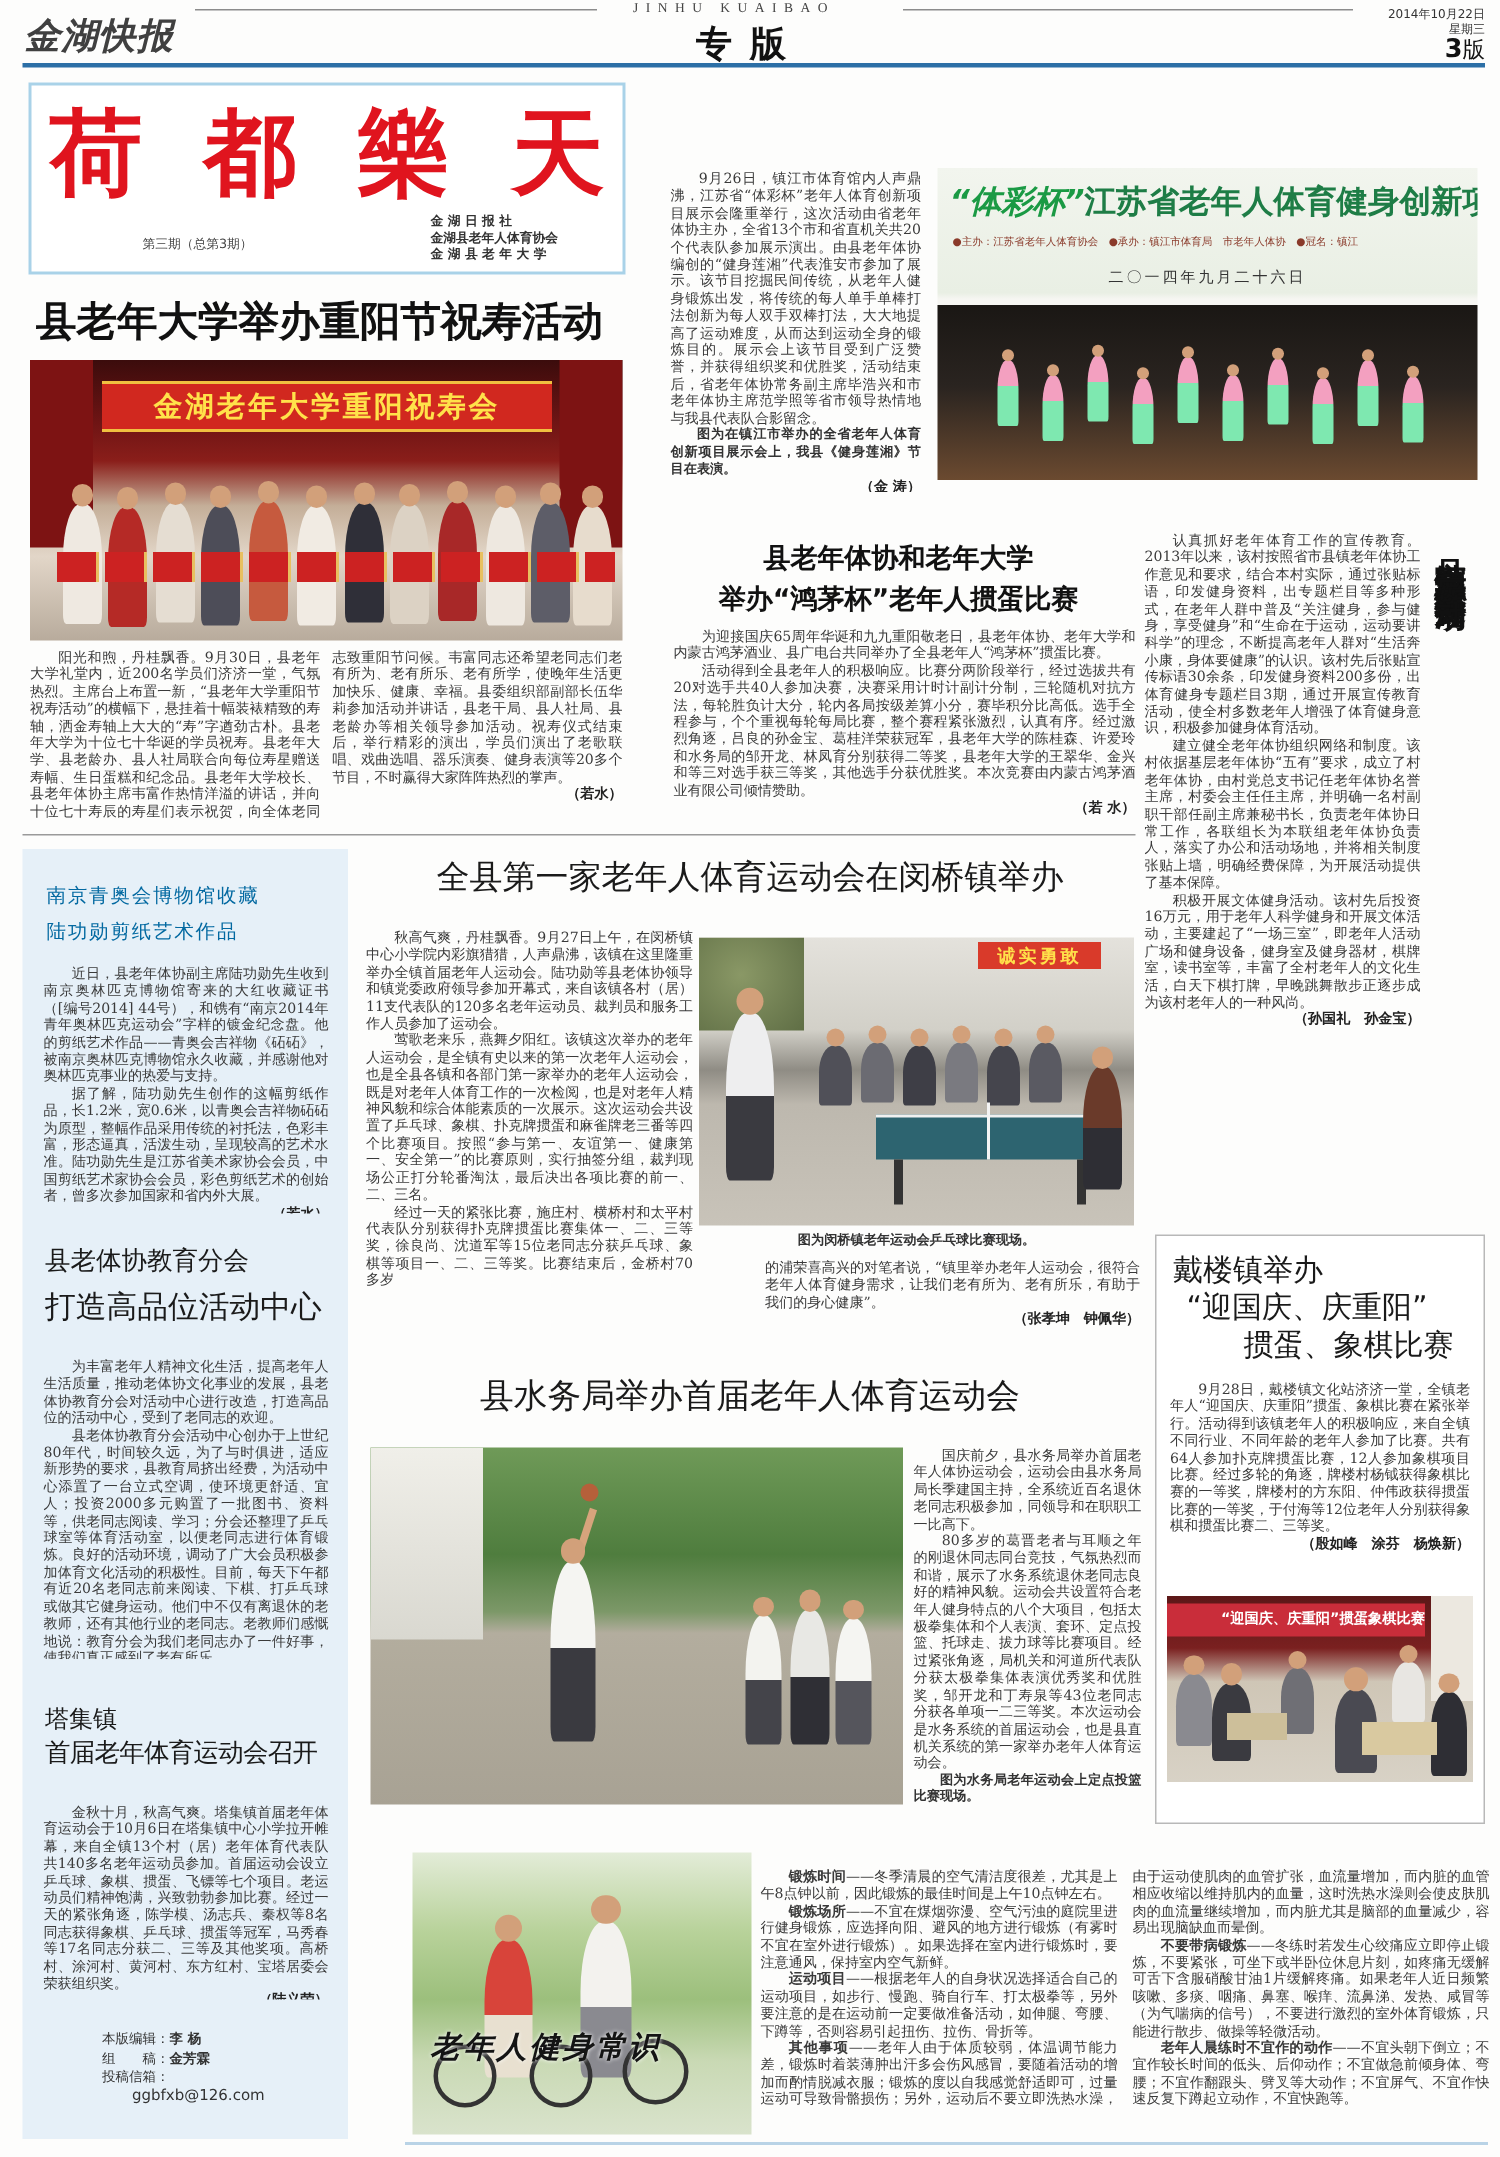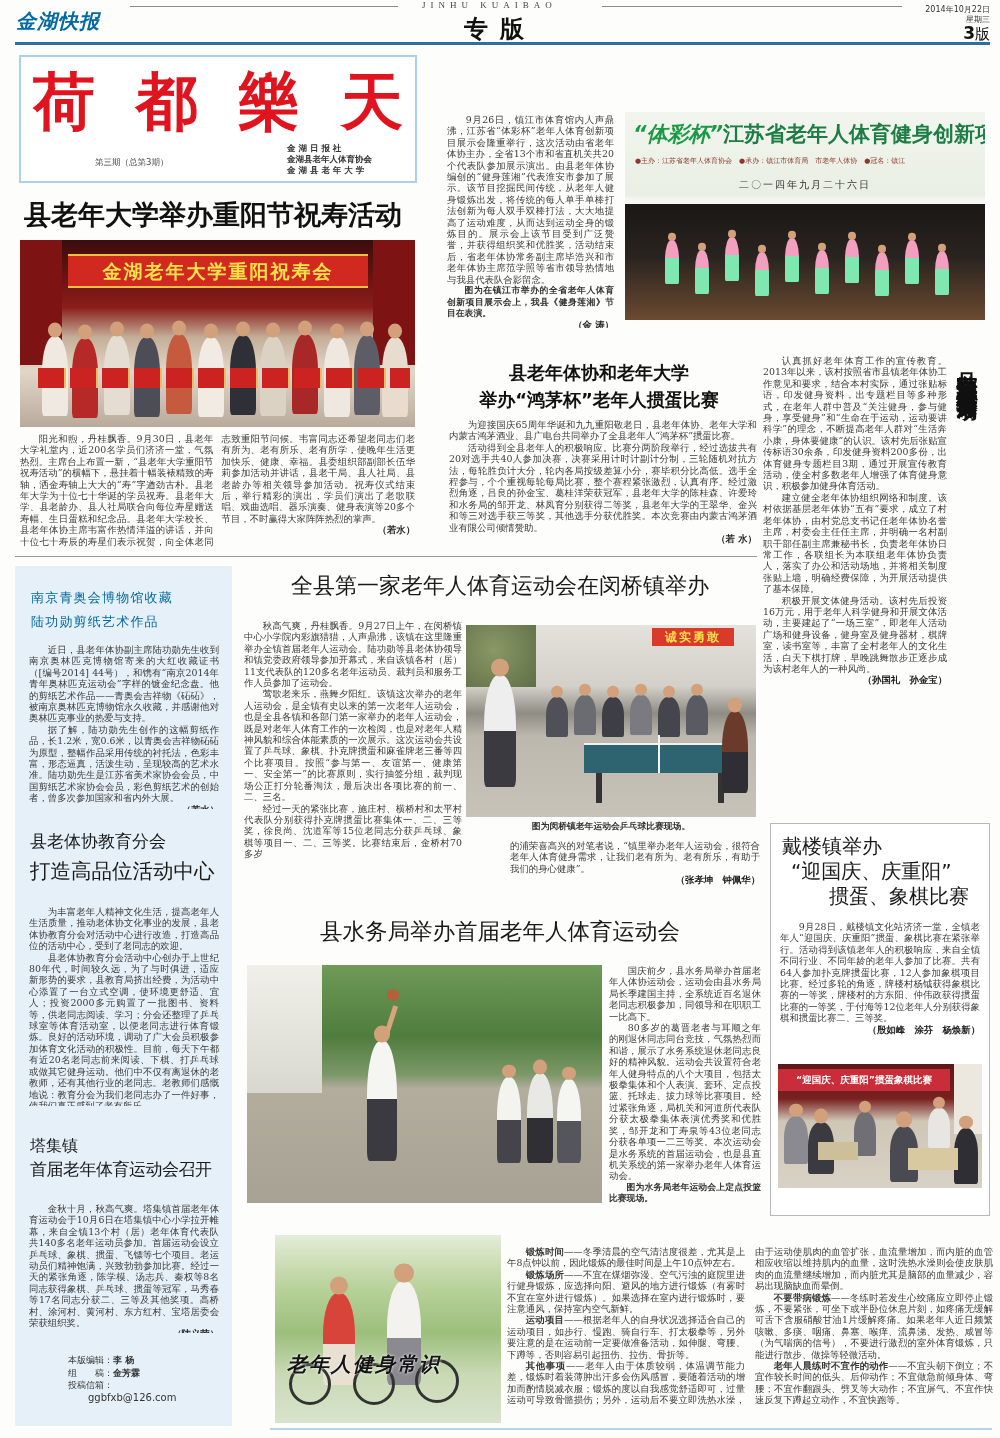--- a/index.html
+++ b/index.html
@@ -1,21 +1,21 @@
 <!DOCTYPE html>
 <html><head>
 <meta charset="utf-8">
 <style>
 *{box-sizing:border-box;margin:0;padding:0}
 body{background:#fff;width:1000px;height:1438px;overflow:hidden}
 .page{position:relative;width:1000px;height:1438px;background:#fdfdfc;font-family:"DejaVu Serif",serif;color:#222;overflow:hidden}
 .abs{position:absolute}
 
 
-.logo{left:16px;top:8px;font-family:Liberation Serif, serif;font-size:20px;font-weight:bold;font-style:italic;color:#0369a1;letter-spacing:1px;white-space:nowrap}
+.logo{left:16px;top:8px;font-family:Liberation Serif, serif;font-size:24px;font-weight:bold;font-style:italic;color:#404040;letter-spacing:1px;white-space:nowrap}
 .rule-thin{height:1px;background:#8c8c8c}
 .pinyin{left:422px;top:0;width:190px;font-family:Liberation Serif, serif;font-size:9px;letter-spacing:5px;color:#444}
 .section-title{left:440px;top:13px;width:120px;text-align:center;font-size:24px;font-weight:bold;letter-spacing:12px;color:#111;white-space:nowrap}
 .date-block{right:10px;top:5px;text-align:right;font-family:"DejaVu Sans",sans-serif;color:#333}
 .date-block .d{font-size:8px;line-height:9.5px}
 .pageno{font-size:17px;font-weight:bold;line-height:19px;color:#111}
 .pageno .suf{font-weight:normal;font-size:15px}
 .blue-rule{left:15px;top:42px;width:975px;height:3px;background:#2c6fa6}
 
 
@@ -205,21 +205,21 @@
 
   <div class="abs box-gray" style="left:770px;top:823px;width:220px;height:393px">
     <div class="abs hl-light" style="left:11px;top:10px;font-size:20px;line-height:25px">戴楼镇举办</div>
     <div class="abs hl-light" style="left:20px;top:35px;font-size:20px;line-height:25px">“迎国庆、庆重阳”</div>
     <div class="abs hl-light" style="left:58px;top:60px;font-size:20px;line-height:25px">掼蛋、象棋比赛</div>
     <div class="abs txt" style="left:9px;top:97px;width:200px;height:115px">
       <p>9月28日，戴楼镇文化站济济一堂，全镇老年人“迎国庆、庆重阳”掼蛋、象棋比赛在紧张举行。活动得到该镇老年人的积极响应，来自全镇不同行业、不同年龄的老年人参加了比赛。共有64人参加扑克牌掼蛋比赛，12人参加象棋项目比赛。经过多轮的角逐，牌楼村杨钺获得象棋比赛的一等奖，牌楼村的方东阳、仲伟政获得掼蛋比赛的一等奖，于付海等12位老年人分别获得象棋和掼蛋比赛二、三等奖。</p>
       <div class="byline">（殷如峰　涂芬　杨焕新）</div>
     </div>
     <div class="photo" style="left:7px;top:240px;width:204px;height:124px;background:linear-gradient(180deg,#5c1818 0%,#7a2020 28%,#cfc6b6 46%,#d8d2c6 100%)">
-      <div class="abs" style="left:0;top:5px;width:172px;height:22px;background:#c92d3a;color:#fff;font-family:'DejaVu Sans',sans-serif;font-weight:bold;font-size:9.5px;line-height:22px;text-align:center;white-space:nowrap">“迎国庆、庆重阳”掼蛋象棋比赛</div>
+      <div class="abs" style="left:0;top:5px;width:172px;height:22px;background:#c92d3a;color:#fff;font-family:'DejaVu Sans',sans-serif;font-weight:bold;font-size:9.5px;line-height:22px;text-align:right;white-space:nowrap">“迎国庆、庆重阳”掼蛋象棋比赛</div>
       <div class="abs" style="left:176px;top:0;width:28px;height:70px;background:#ece8e0"></div>
       <div class="fig" style="left:6px;top:52px;width:24px;height:48px;background:#8a8a90"></div>
       <div class="fig" style="left:30px;top:58px;width:26px;height:52px;background:#3a3a40"></div>
       <div class="fig" style="left:76px;top:48px;width:22px;height:44px;background:#6f6f75"></div>
       <div class="fig" style="left:112px;top:62px;width:28px;height:56px;background:#4a4a52"></div>
       <div class="fig" style="left:150px;top:44px;width:22px;height:40px;background:#e8e6e2"></div>
       <div class="fig" style="left:176px;top:64px;width:24px;height:56px;background:#2e2e34"></div>
       <div class="abs" style="left:130px;top:84px;width:50px;height:22px;background:#d9c9a0"></div>
       <div class="abs" style="left:40px;top:78px;width:40px;height:18px;background:#cdbf9a"></div>
     </div>

